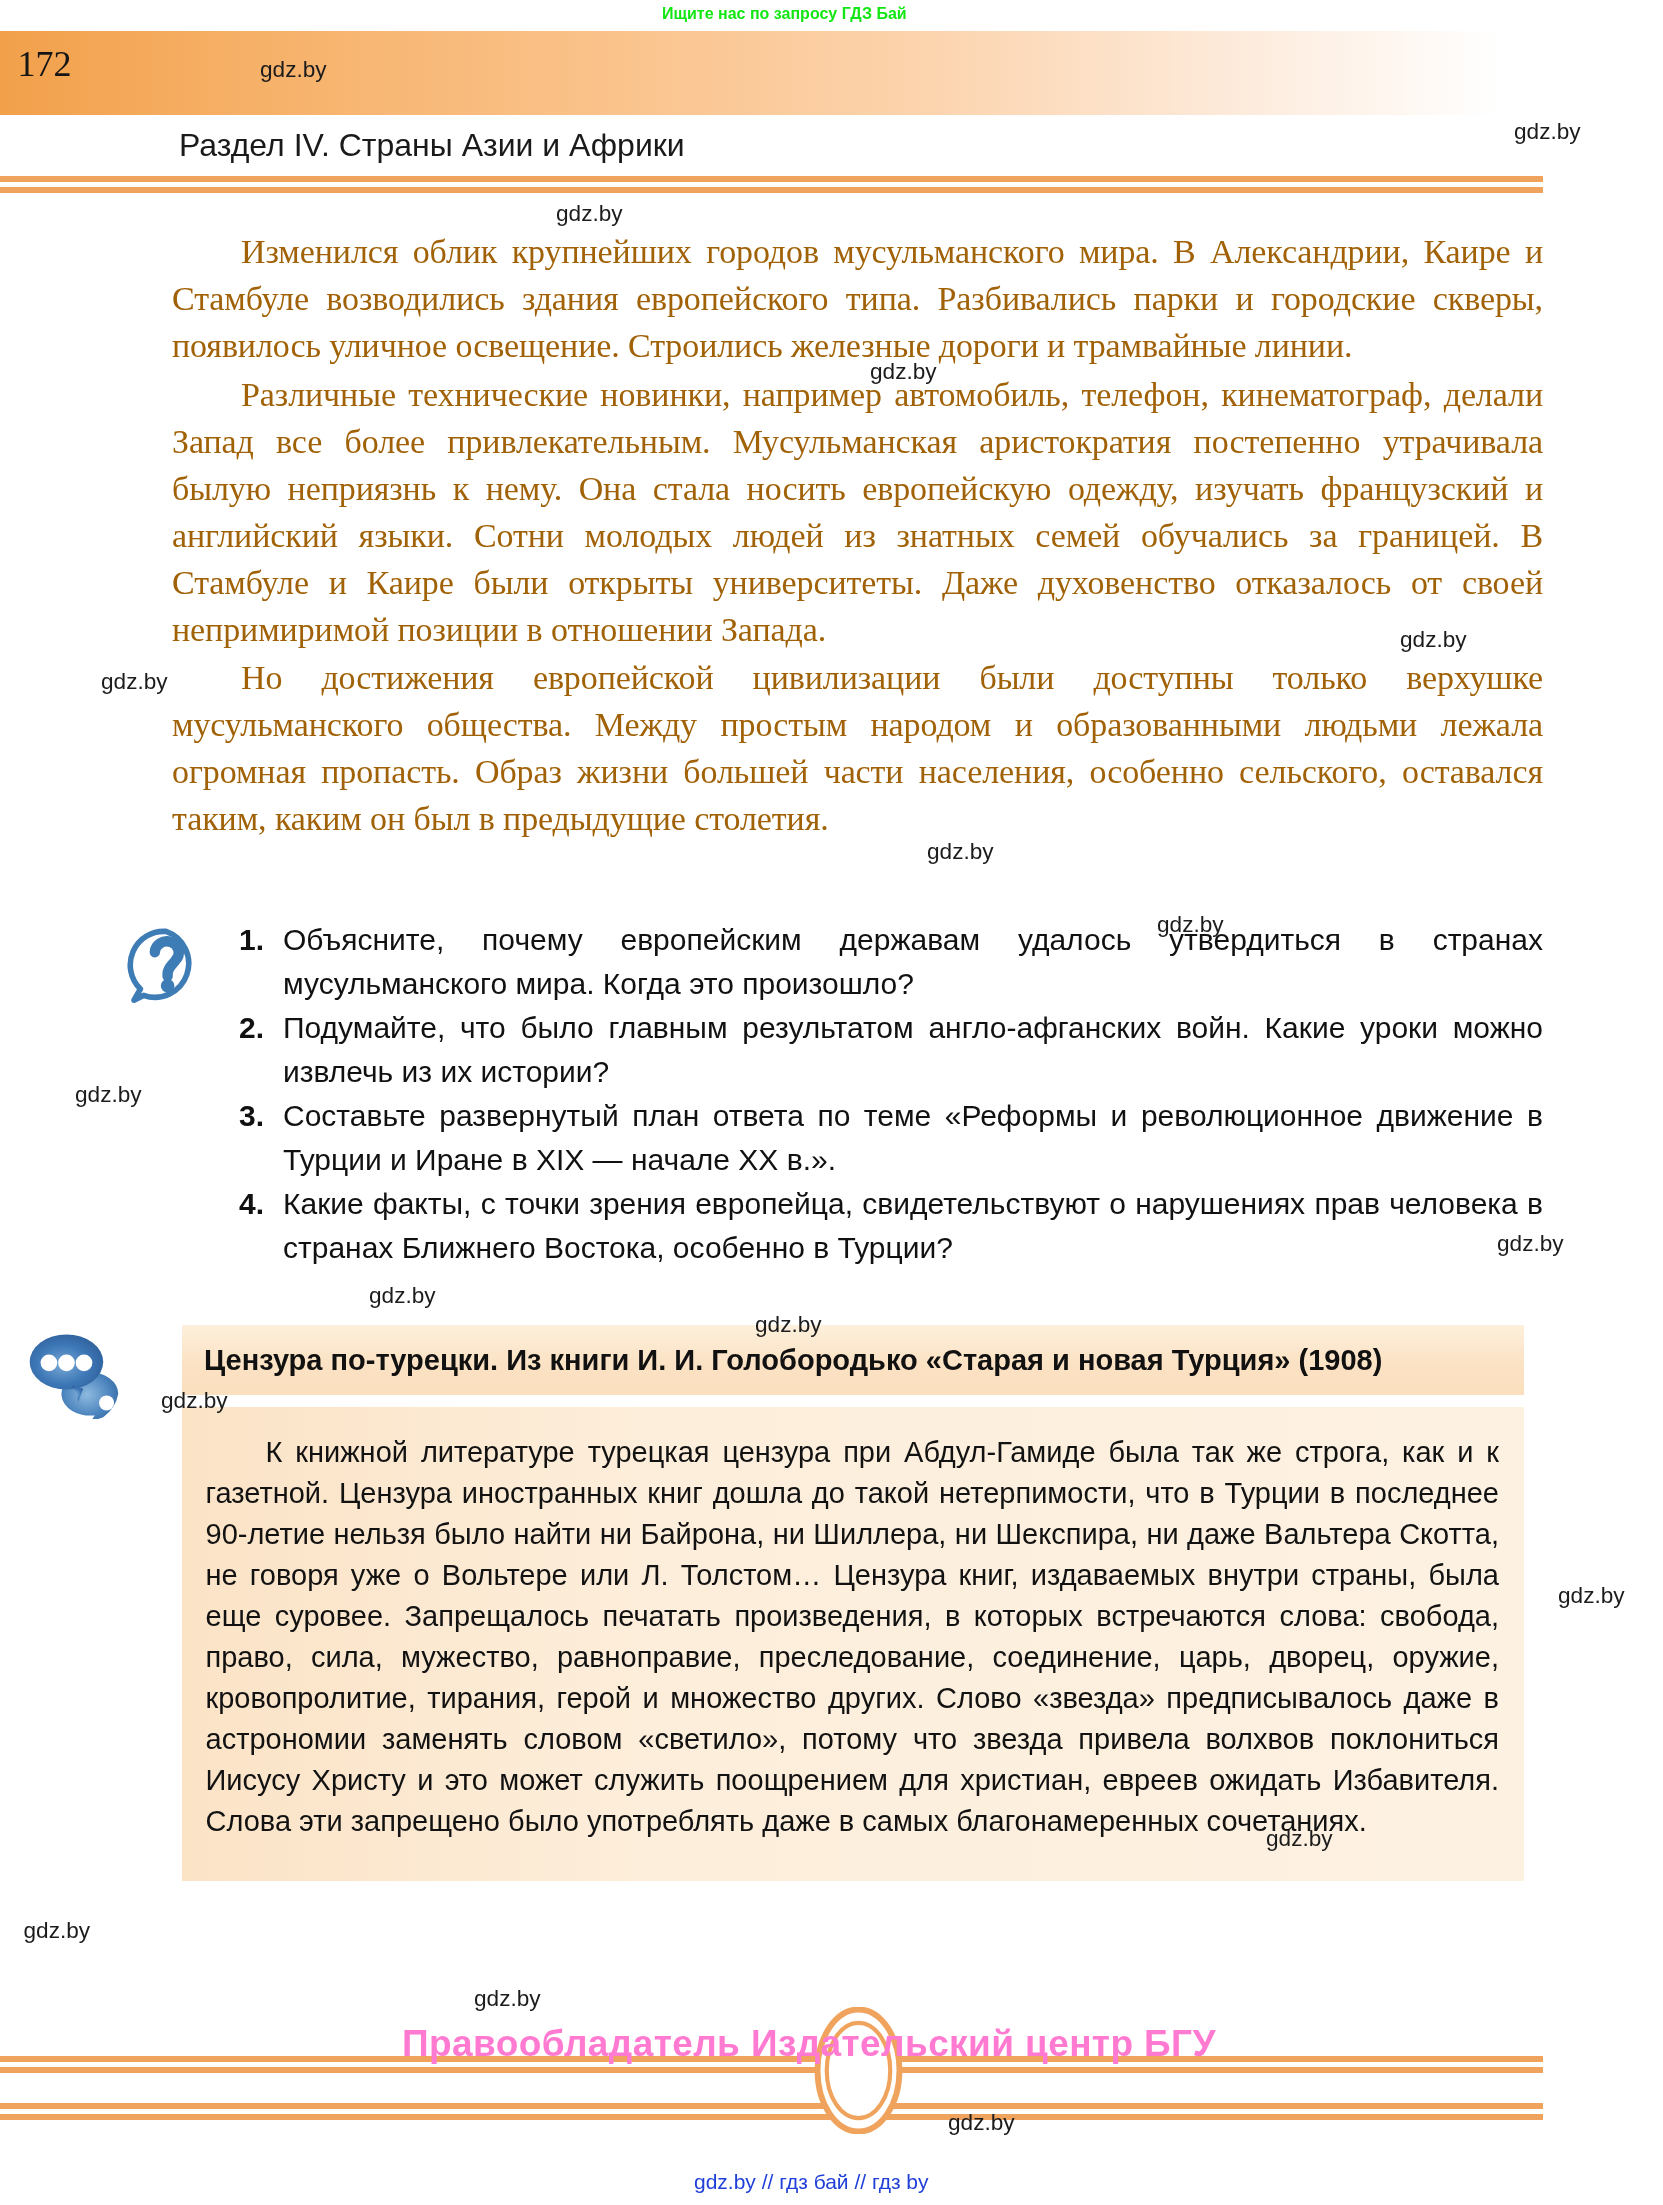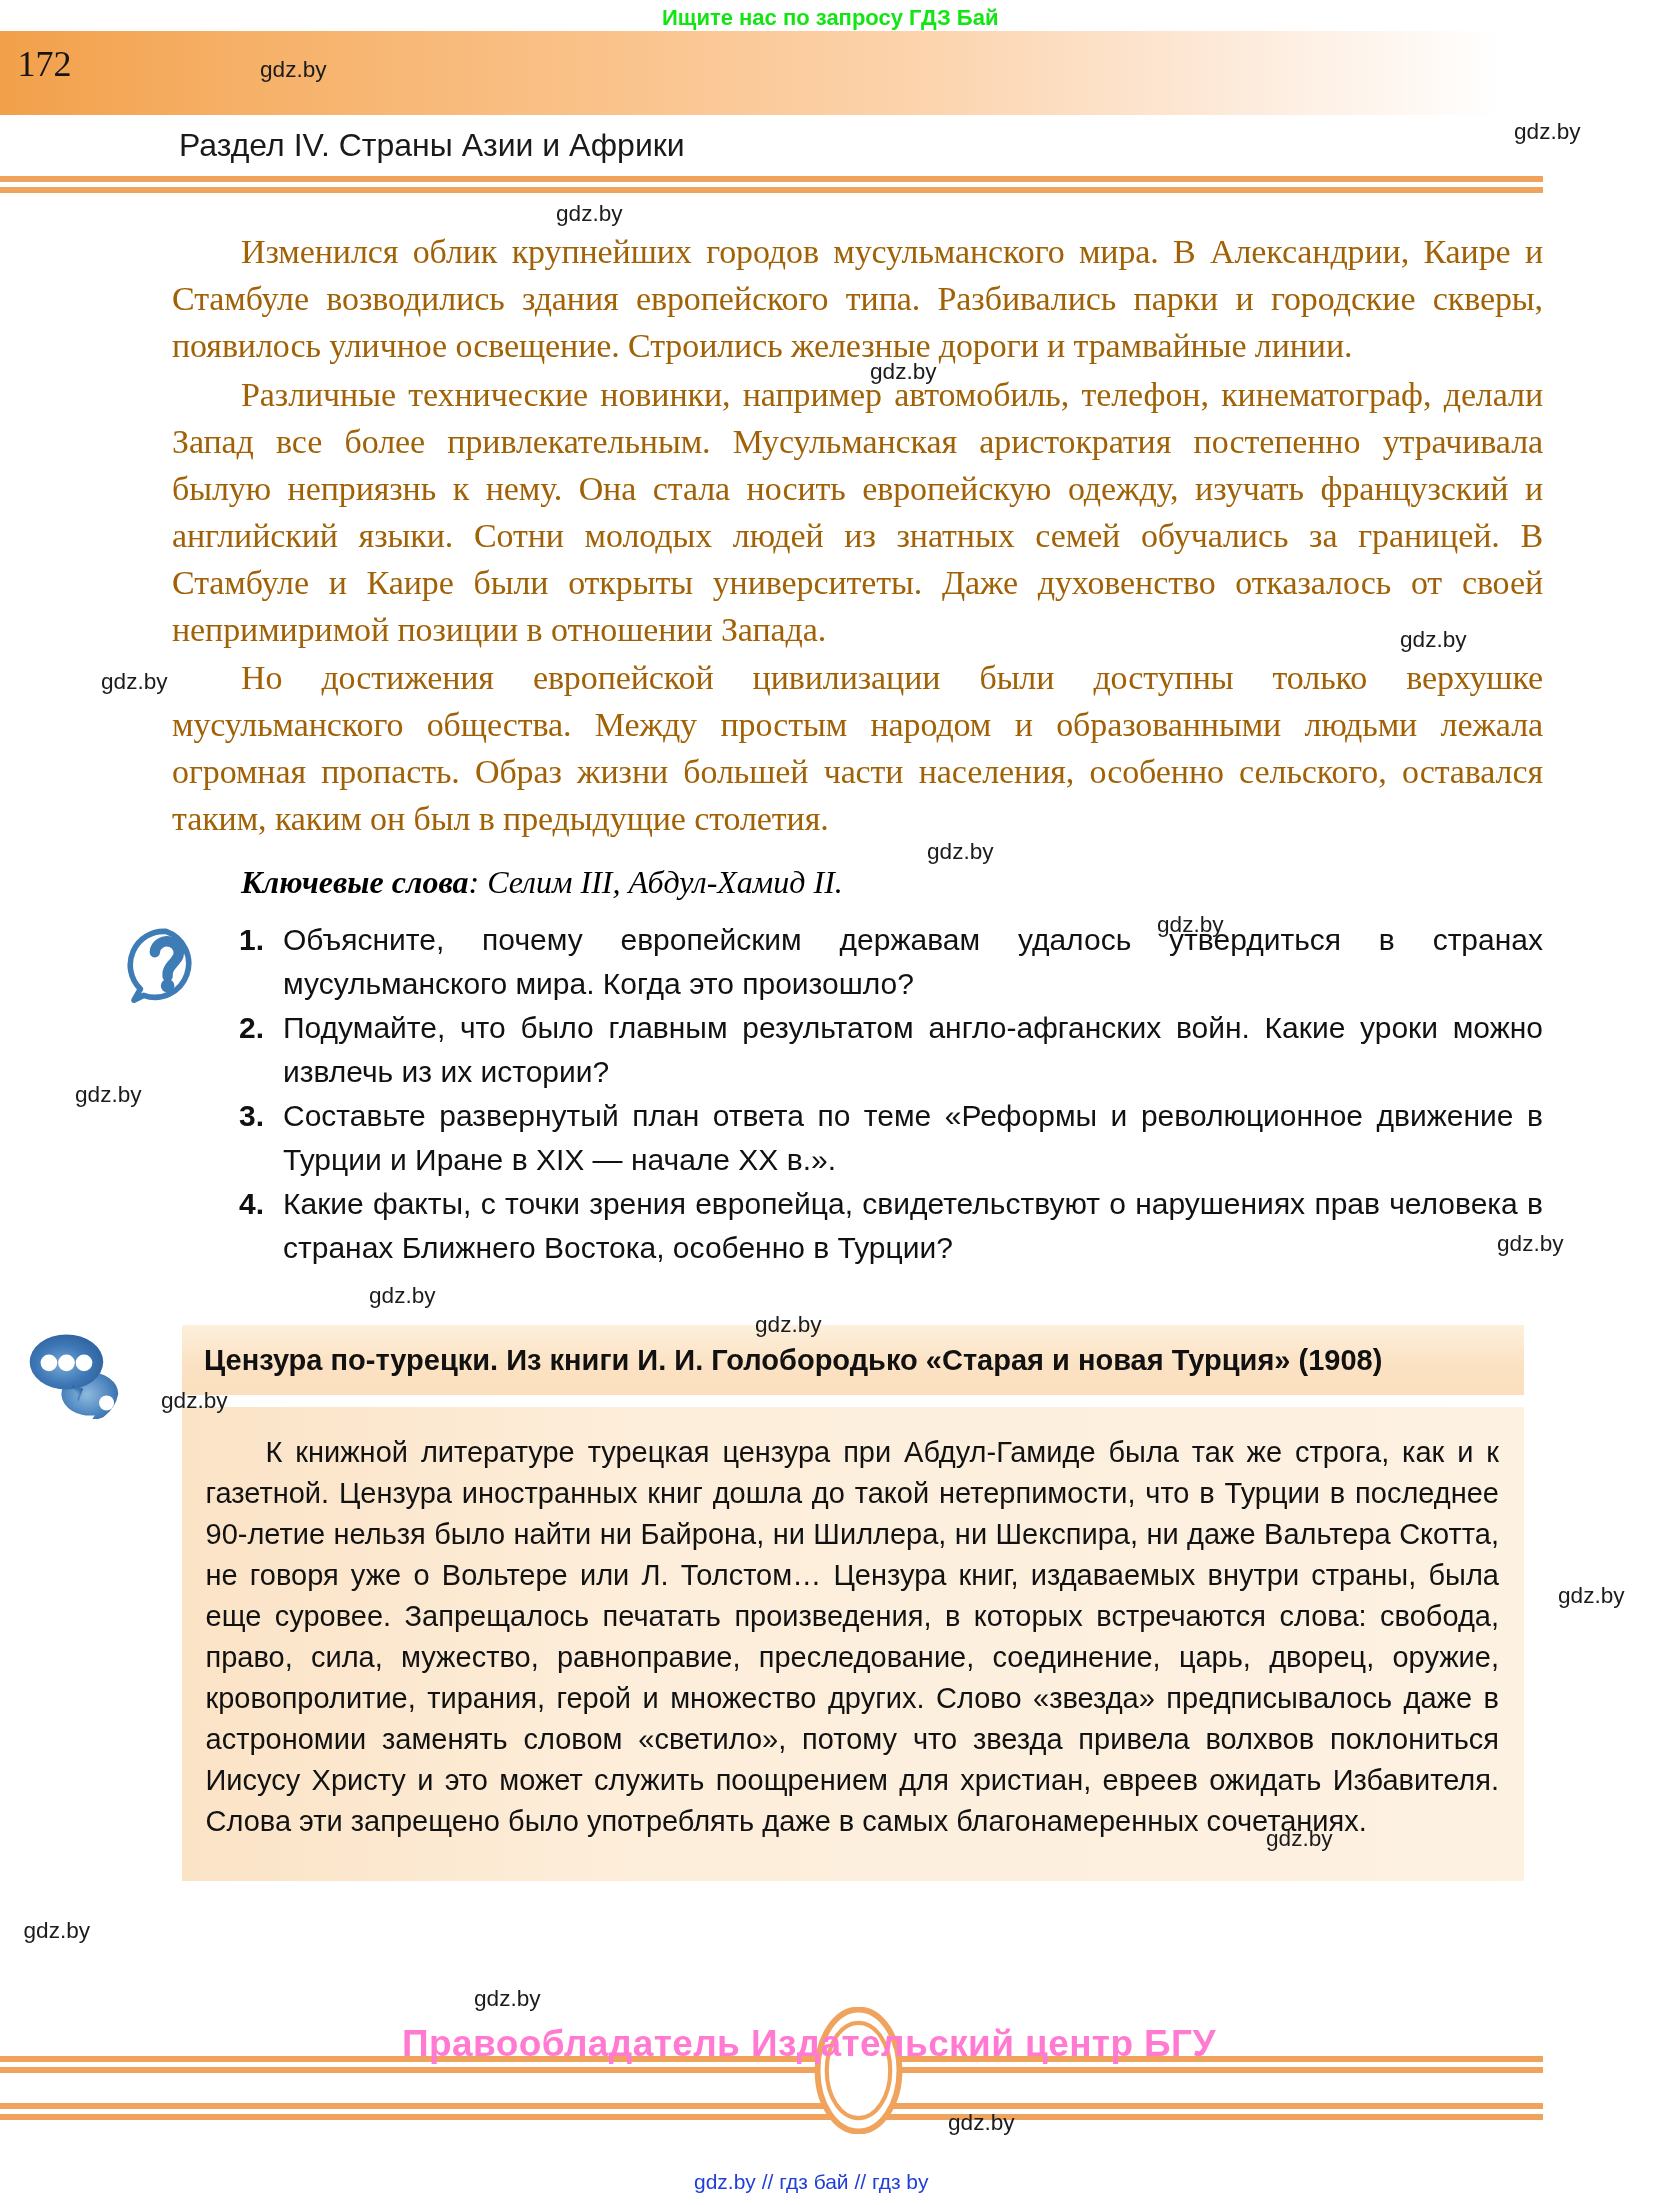--- a/index.html
+++ b/index.html
@@ -22,21 +22,21 @@
     font-size: 22.6px;
     white-space: nowrap;
     z-index: 40;
     pointer-events: none;
   }
   .wm-green {
     position: absolute;
     font-family: "Liberation Sans", sans-serif;
     color: #12e612;
     font-weight: bold;
-    font-size: 22px;
+    font-size: 16px;
     white-space: nowrap;
     z-index: 45;
   }
   .wm-pink {
     position: absolute;
     font-family: "Liberation Sans", sans-serif;
     color: #ff7ad0;
     font-weight: bold;
     font-size: 37px;
     white-space: nowrap;
@@ -238,21 +238,20 @@
 <div class="rule-double" style="top:176px;">
   <div class="l1"></div>
     <div class="gap"></div>
     <div class="l2"></div>
 </div>
 
 <div class="content">
   <p class="body">Изменился облик крупнейших городов мусульманского мира. В Александрии, Каире и Стамбуле возводились здания европейского типа. Разбивались парки и городские скверы, появилось уличное освещение. Строились железные дороги и трамвайные линии.</p>
   <p class="body">Различные технические новинки, например автомобиль, телефон, кинематограф, делали Запад все более привлекательным. Мусульманская аристократия постепенно утрачивала былую неприязнь к нему. Она стала носить европейскую одежду, изучать французский и английский языки. Сотни молодых людей из знатных семей обучались за границей. В Стамбуле и Каире были открыты университеты. Даже духовенство отказалось от своей непримиримой позиции в отношении Запада.</p>
   <p class="body">Но достижения европейской цивилизации были доступны только верхушке мусульманского общества. Между простым народом и образованными людьми лежала огромная пропасть. Образ жизни большей части населения, особенно сельского, оставался таким, каким он был в предыдущие столетия.</p>
-  <p class="keywords"><b>Ключевые слова</b><span>: Селим III, Абдул-Хамид II.</span></p>
 </div>
 
 <div class="wm" style="left:556px; top:201px;">gdz.by</div>
 <div class="wm" style="left:870px; top:359px;">gdz.by</div>
 <div class="wm" style="left:1400px; top:627px;">gdz.by</div>
 <div class="wm" style="left:101px; top:669px;">gdz.by</div>
 <div class="wm" style="left:927px; top:839px;">gdz.by</div>
 <div class="wm" style="left:1157px; top:912px;">gdz.by</div>
 <div class="wm" style="left:75px; top:1082px;">gdz.by</div>
 <div class="wm" style="left:1497px; top:1231px;">gdz.by</div>

